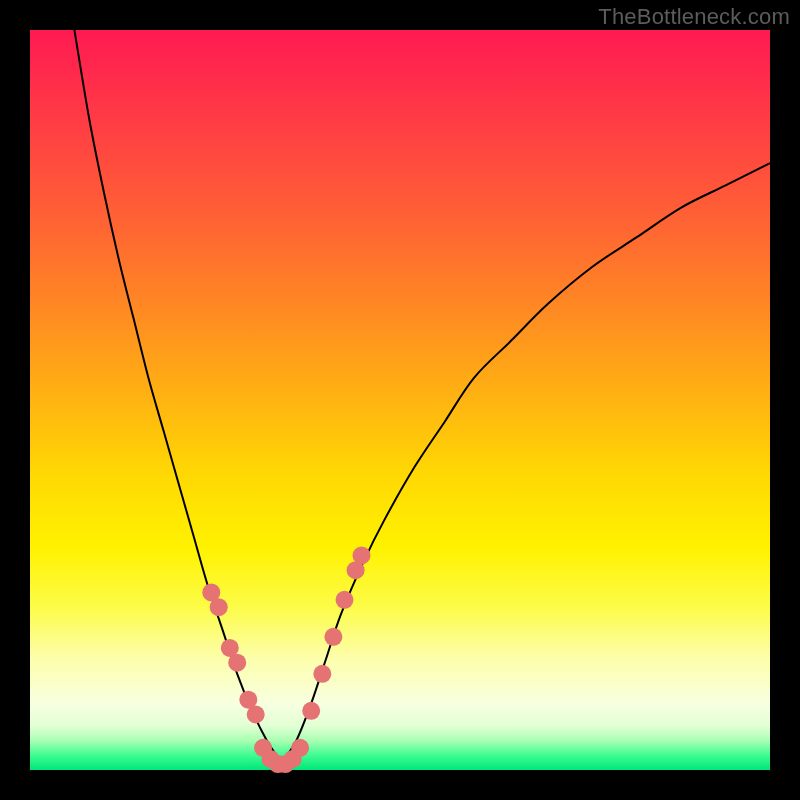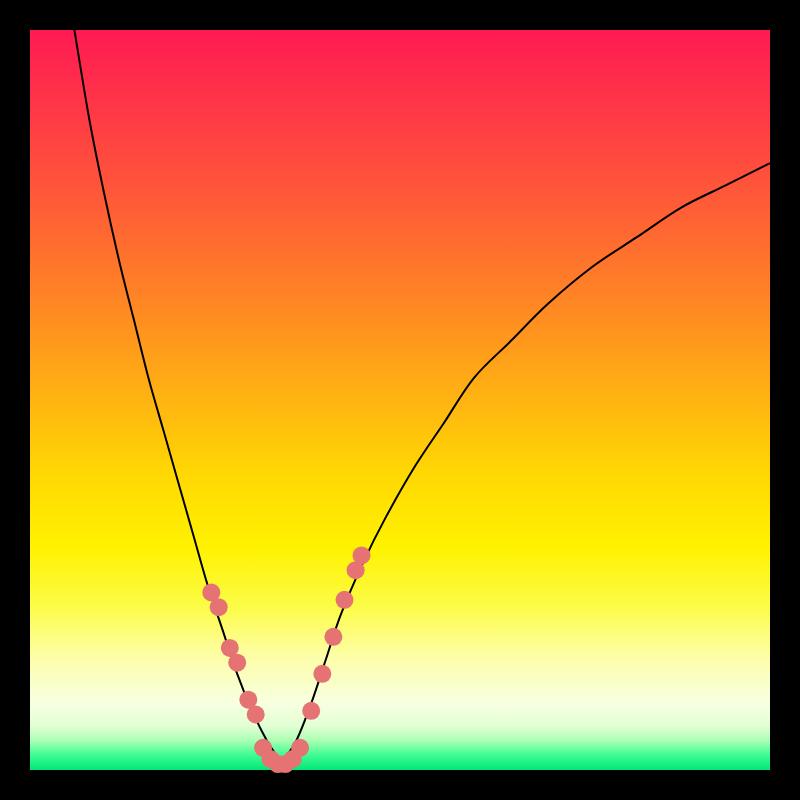--- a/index.html
+++ b/index.html
@@ -66,20 +66,21 @@
   }
   .dot {
     fill: #e57373;
     stroke: none;
   }
 </style>
 </head>
 <body>
 
 <div class="frame">
+  <div class="watermark">TheBottleneck.com</div>
 
   <div class="plot-area">
     <svg id="chart-svg" viewBox="0 0 740 740">
       <path id="left-curve" class="curve" d="M 44.4 0 C 46.86666666666667 14.799999999999992, 54.266666666666666 61.66666666666663, 59.2 88.79999999999995 C 64.13333333333334 115.93333333333328, 69.06666666666666 139.36666666666662, 74 162.79999999999995 C 78.93333333333334 186.2333333333333, 83.86666666666666 208.43333333333337, 88.8 229.40000000000003 C 93.73333333333333 250.3666666666667, 98.66666666666667 268.8666666666667, 103.60000000000001 288.6 C 108.53333333333335 308.33333333333337, 113.46666666666667 329.29999999999995, 118.4 347.79999999999995 C 123.33333333333334 366.29999999999995, 128.26666666666665 382.3333333333333, 133.2 399.59999999999997 C 138.13333333333333 416.8666666666666, 143.06666666666666 434.1333333333333, 148 451.4 C 152.93333333333334 468.66666666666663, 157.86666666666667 485.93333333333334, 162.8 503.2 C 167.73333333333335 520.4666666666667, 172.66666666666666 538.9666666666667, 177.6 555 C 182.53333333333333 571.0333333333333, 187.46666666666667 584.6, 192.4 599.4 C 197.33333333333334 614.1999999999999, 202.26666666666668 630.2333333333333, 207.20000000000002 643.8 C 212.13333333333335 657.3666666666666, 217.06666666666666 669.6999999999999, 222 680.8 C 226.93333333333334 691.9, 231.86666666666667 701.7666666666667, 236.8 710.4 C 241.73333333333335 719.0333333333333, 249.13333333333335 728.9, 251.60000000000002 732.6"></path>
       <path id="right-curve" class="curve" d="M 251.60000000000002 732.6 C 254.0666666666667 728.9, 261.46666666666664 720.2666666666667, 266.4 710.4 C 271.3333333333333 700.5333333333333, 276.26666666666665 686.9666666666667, 281.2 673.4 C 286.1333333333333 659.8333333333333, 291.06666666666666 643.8, 296 629 C 300.93333333333334 614.2, 304.6333333333333 600.6333333333333, 310.8 584.6 C 316.9666666666667 568.5666666666667, 325.6 548.8333333333333, 333 532.8 C 340.4 516.7666666666667, 346.56666666666666 504.4333333333333, 355.2 488.4 C 363.8333333333333 472.3666666666667, 374.93333333333334 452.6333333333333, 384.8 436.6 C 394.6666666666667 420.5666666666667, 404.53333333333336 407.00000000000006, 414.40000000000003 392.20000000000005 C 424.2666666666667 377.40000000000003, 432.9 361.3666666666666, 444 347.79999999999995 C 455.1 334.2333333333333, 468.6666666666667 323.1333333333333, 481 310.8 C 493.3333333333333 298.4666666666667, 504.43333333333334 286.1333333333333, 518 273.8 C 531.5666666666666 261.4666666666667, 547.6 247.89999999999995, 562.4 236.79999999999995 C 577.1999999999999 225.69999999999996, 592 217.0666666666667, 606.8 207.20000000000005 C 621.5999999999999 197.3333333333334, 636.4000000000001 186.23333333333338, 651.2 177.60000000000002 C 666 168.96666666666667, 680.8 162.79999999999998, 695.5999999999999 155.39999999999998 C 710.3999999999999 147.99999999999997, 732.6 136.90000000000003, 740 133.20000000000005"></path>
       <g id="dots">
           <circle cx="181.29999999999998" cy="562.4" r="9" class="dot"></circle>
           <circle cx="188.70000000000002" cy="577.2" r="9" class="dot"></circle>
           <circle cx="199.8" cy="617.9" r="9" class="dot"></circle>
           <circle cx="207.20000000000002" cy="632.7" r="9" class="dot"></circle>

